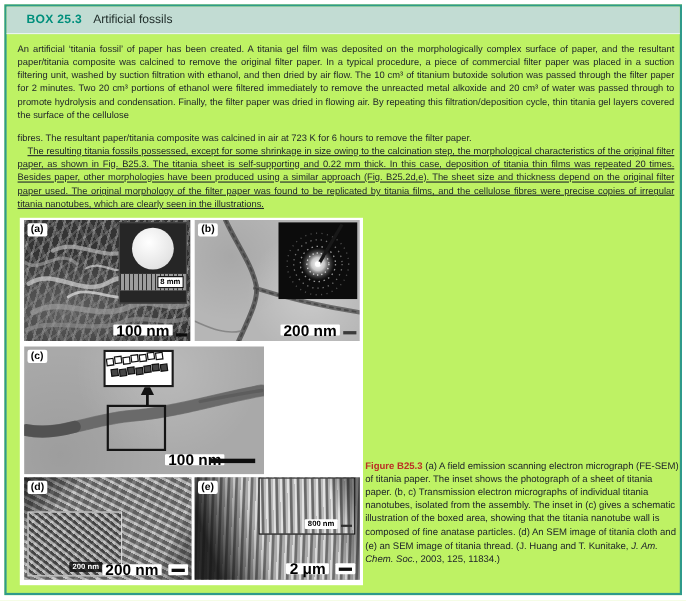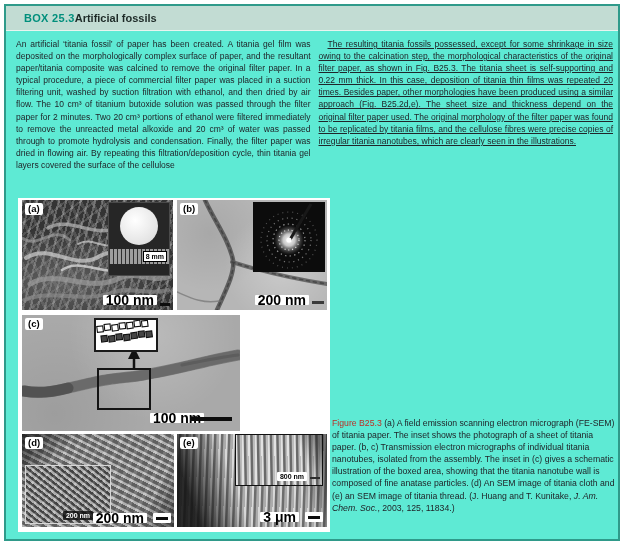--- a/index.html
+++ b/index.html
@@ -1,26 +1,26 @@
 <!DOCTYPE html>
 <html><head>
 <meta charset="utf-8">
 <style>
   * { box-sizing: border-box; margin: 0; padding: 0; }
   html,body { width: 624px; height: 546px; background: #fff; overflow: hidden;
     font-family: "Liberation Sans", sans-serif; }
   .box { position: absolute; left: 4px; top: 4px; width: 616px; height: 537px;
-    background: #5eead4; border: 2px solid #2f9a8a; }
+    background: #bef264; border: 2px solid #2f9a8a; }
   .box-header { position: absolute; left: 0; top: 0; right: 0; height: 25px;
     background: #c2dcd3; border-bottom: 1px solid #e9f4ef;
     display: flex; align-items: center; padding-left: 18px; }
   .box-id { color: #008f7c; font-weight: bold; font-size: 11px; letter-spacing: .3px; }
-  .box-title { color: #1d2a27; font-weight: bold; font-size: 11px; }
-
-  .columns { position: absolute; left: 10px; top: 32px; width: 597px; display: flex; gap: 8px; }
+  .box-title { color: #1d2a27; font-weight: normal; font-size: 11px; margin-left: 10px; }
+
+  .columns { position: absolute; left: 10px; top: 32px; width: 597px; display: flex; gap: 8px; flex-direction: column; }
   .col { flex: 1; font-size: 8.5px; line-height: 12.1px; color: #20262a;
     text-align: justify; }
   .col p.indent { text-indent: 9px; text-decoration: underline; }
 
   
   .montage { position: absolute; left: 12px; top: 192px; width: 312px; height: 334px;
     background: #fff; }
   .panel { position: absolute; overflow: hidden; }
   .panel svg { position: absolute; left: 0; top: 0; }
   .plabel { position: absolute; top: 3px; left: 3px; background: #fff; color: #000;
@@ -86,37 +86,38 @@
       #9a9a9a; }
   .e-inset { position: absolute; left: 58px; top: 0; width: 88px; height: 52px;
     border: 1px solid #101010; z-index: 4;
     background:
       linear-gradient(250deg, rgba(20,20,20,.5) 0 6%, rgba(20,20,20,0) 25%),
       repeating-linear-gradient(89deg, #e2e2e2 0 1.5px, #6a6a6a 2.5px 4px, #bcbcbc 5px 6.5px),
       #a6a6a6; }
 
   .caption { position: absolute; left: 326px; top: 411px; width: 285px;
     font-size: 8.7px; line-height: 12.1px; color: #20262a; }
-  .figlabel { color: #bb2f26; font-weight: normal; }
+  .figlabel { color: #bb2f26; font-weight: bold; }
   .caption em { font-style: italic; }
   .caption b { font-weight: normal; }
 </style>
 </head>
 <body>
 
 <div class="box">
 
   <div class="box-header">
     <span class="box-id">BOX 25.3</span>
     <span class="box-title">Artificial fossils</span>
   </div>
 
   <div class="columns">
     <p class="col">An artificial ‘titania fossil’ of paper has been created. A titania gel film was deposited on the morphologically complex surface of paper, and the resultant paper/titania composite was calcined to remove the original filter paper. In a typical procedure, a piece of commercial filter paper was placed in a suction filtering unit, washed by suction filtration with ethanol, and then dried by air flow. The 10 cm³ of titanium butoxide solution was passed through the filter paper for 2 minutes. Two 20 cm³ portions of ethanol were filtered immediately to remove the unreacted metal alkoxide and 20 cm³ of water was passed through to promote hydrolysis and condensation. Finally, the filter paper was dried in flowing air. By repeating this filtration/deposition cycle, thin titania gel layers covered the surface of the cellulose</p>
     <div class="col">
+      <p>fibres. The resultant paper/titania composite was calcined in air at 723 K for 6 hours to remove the filter paper.</p>
       <p class="indent">The resulting titania fossils possessed, except for some shrinkage in size owing to the calcination step, the morphological characteristics of the original filter paper, as shown in Fig. B25.3. The titania sheet is self-supporting and 0.22 mm thick. In this case, deposition of titania thin films was repeated 20 times. Besides paper, other morphologies have been produced using a similar approach (Fig. B25.2d,e). The sheet size and thickness depend on the original filter paper used. The original morphology of the filter paper was found to be replicated by titania films, and the cellulose fibres were precise copies of irregular titania nanotubes, which are clearly seen in the illustrations.</p>
     </div>
   </div>
 
   <div class="montage">
 
     <div class="panel p-a">
       <svg width="151" height="110" viewBox="0 0 151 110">
         <g fill="none" stroke-linecap="round">
           <path d="M4,58 C28,42 52,72 78,56 C96,46 112,60 132,50" stroke="#c9c9c9" stroke-width="4" opacity=".75"></path>
@@ -227,21 +228,21 @@
       <span class="chip" style="right:3px; bottom:4px; width:18px; height:10px;"></span>
       <span class="bar" style="right:6px; bottom:7px; width:12px; height:3px; background:#0d0d0d;"></span>
     </div>
 
     <div class="panel p-e">
       <span class="plabel">(e)</span>
       <div class="e-inset">
         <span class="chip" style="right:15px; bottom:4px; font-size:7px; line-height:9px;">800 nm</span>
         <span class="bar" style="right:2px; bottom:6px; width:10px; height:2.5px; background:#2e2e2e;"></span>
       </div>
-      <span class="chip" style="right:28px; bottom:5px;">3 μm</span>
+      <span class="chip" style="right:28px; bottom:5px;">2 μm</span>
       <span class="chip" style="right:4px; bottom:5px; width:18px; height:10px;"></span>
       <span class="bar" style="right:7px; bottom:8px; width:12px; height:3px; background:#0d0d0d;"></span>
     </div>
 
   </div>
 
   <div class="caption">
     <span class="figlabel">Figure B25.3</span><span> (a) A field emission scanning electron micrograph (FE-SEM) of titania paper. The inset shows the photograph of a sheet of titania paper. (b, c) Transmission electron micrographs of individual titania nanotubes, isolated from the assembly. The inset in (c) gives a schematic illustration of the boxed area, showing that the titania nanotube wall is composed of fine anatase particles. (d) An SEM image of titania cloth and (e) an SEM image of titania thread. </span><span>(J. Huang and T. Kunitake, </span><em>J. Am. Chem. Soc.</em><span>, 2003, </span><b>125</b><span>, 11834.)</span>
   </div>
 

